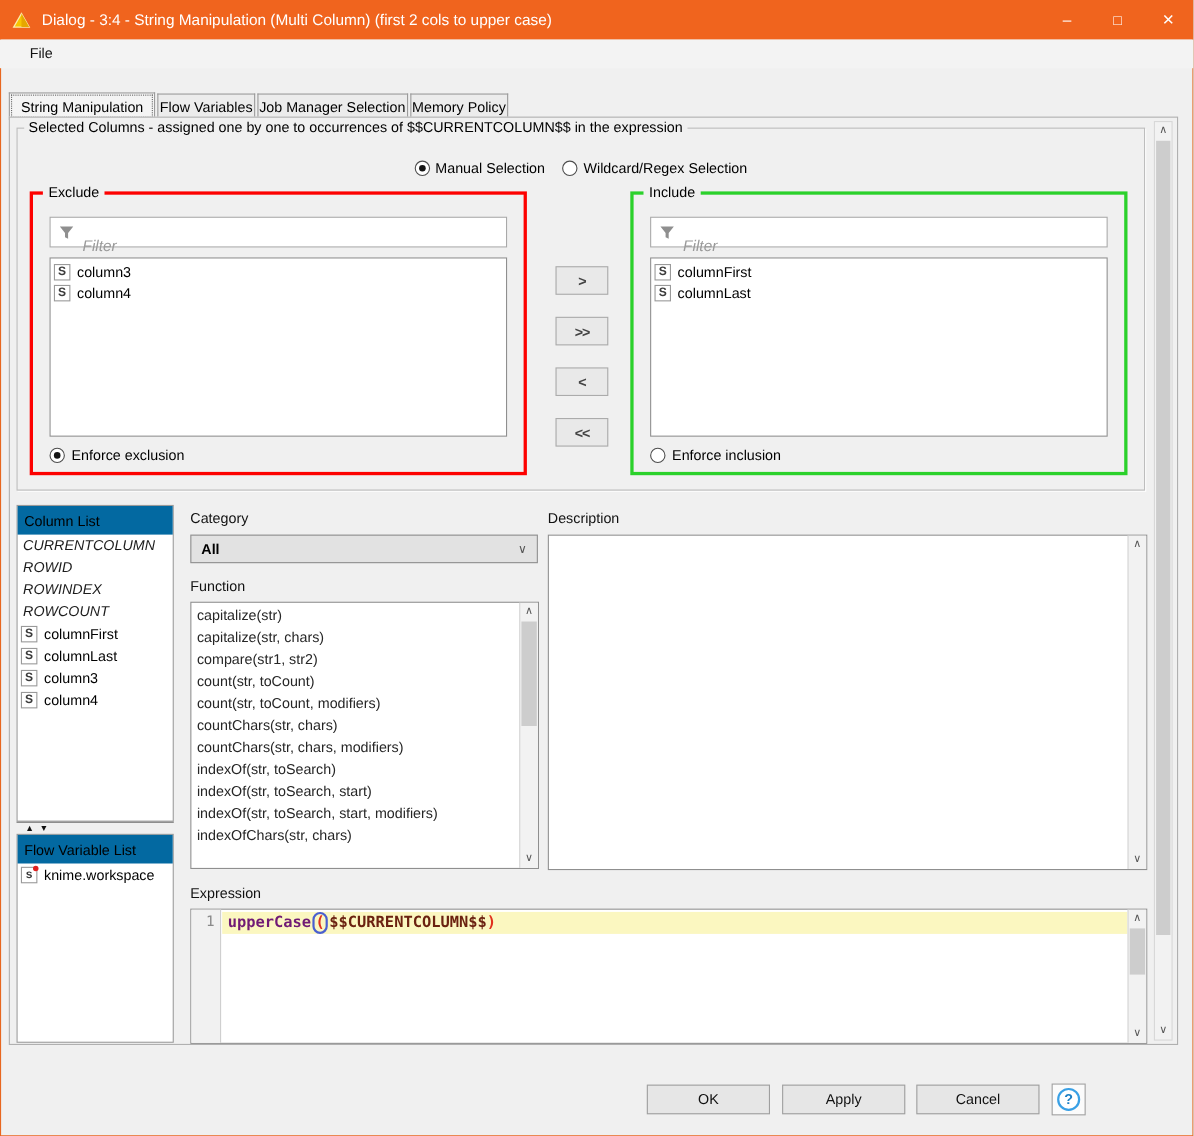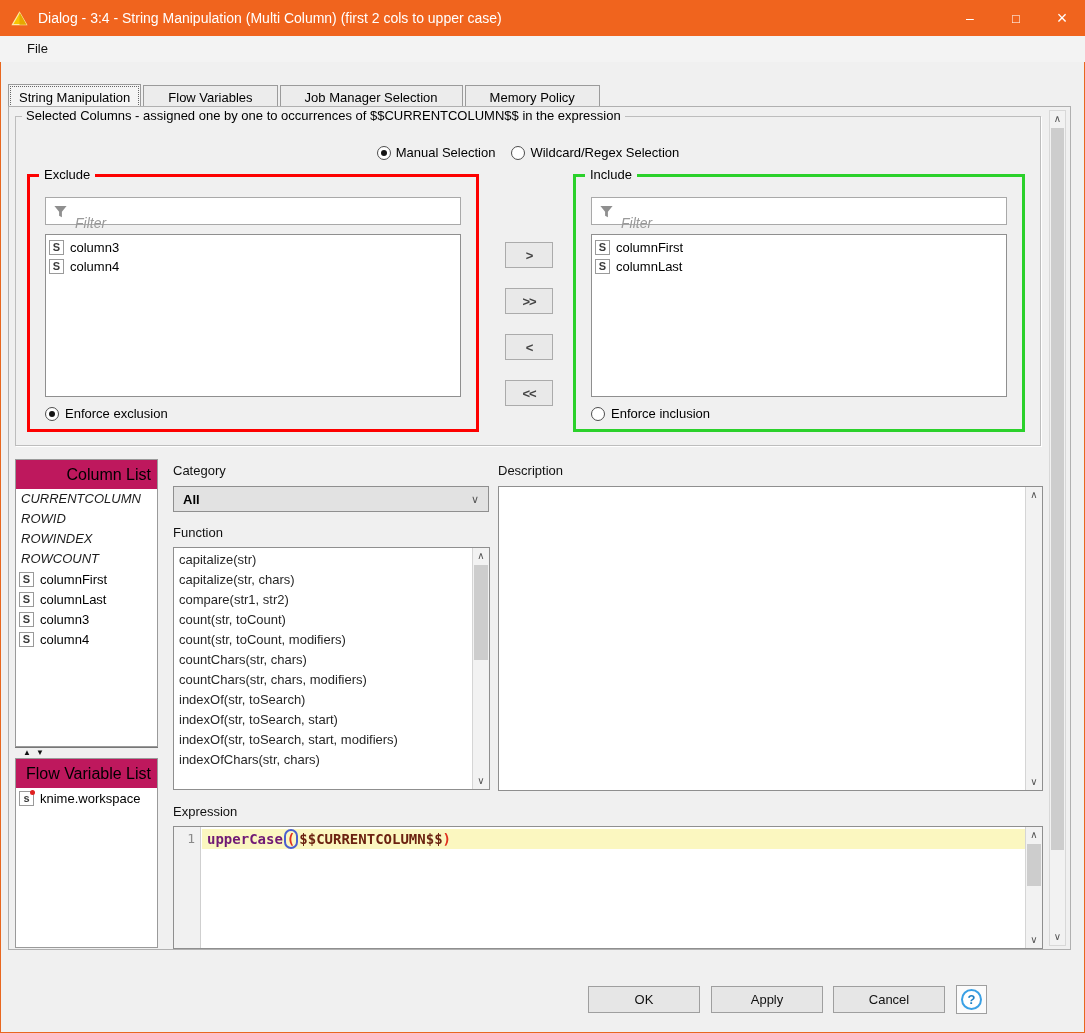--- a/index.html
+++ b/index.html
@@ -17,21 +17,21 @@
              justify-content:center; font-size:14px; cursor:default; }
   .win-btn.max { font-size:13px; }
   .win-btn.close { font-size:18px; }
 
   
   .menubar { position:absolute; left:0; top:36px; width:100%; height:26px; background:#f3f3f3;padding-left:17px; }
   .menu-item { display:inline-block; padding:5px 10px 4px; font-size:13px; color:#111; }
 
   
   .tabs { position:absolute; left:8px; top:84px; display:flex; align-items:flex-end; }
-  .tab { font-size:13px; padding:4px 24px 3px; background:#ececec; border:1px solid #9b9b9b;
+  .tab { font-size:13px; padding:4px 1px 3px; background:#ececec; border:1px solid #9b9b9b;
          border-bottom:none; margin-right:2px; white-space:nowrap; }
   .tab.active { background:#f4f4f4; outline:1px dotted #666; outline-offset:-3px;
                 padding:5px 10px 4px; margin-bottom:-1px; }
 
   
   .tabpanel { position:absolute; left:8px; top:106px; width:1063px; height:844px;
               border:1px solid #b0b0b0; background:#f0f0f0; }
 
   
   .scrollbar { background:#f2f2f2; border:1px solid #d8d8d8; }
@@ -75,21 +75,21 @@
                     background:#e02020; }
   .enforce { position:absolute; left:15px; bottom:8px; display:flex; gap:6px; align-items:center;
              font-size:13px; }
 
   .xfer-btn { position:absolute; left:489px; width:48px; height:26px; background:#e9e9e9;
               border:1px solid #ababab; font-weight:bold; color:#444; font-size:13px;
               display:flex; align-items:center; justify-content:center; letter-spacing:-1px; }
 
   
   .side-panel { position:absolute; left:6px; width:143px; border:1px solid #9a9a9a; background:#fff; }
-  .panel-label { background:#be185d; padding:6px 6px 5px; font-size:16px;text-align:right; }
+  .panel-label { background:#0369a1; padding:6px 6px 5px; font-size:13px; }
   .col-list-panel { top:352px; height:288px; }
   .flowvar-panel  { top:651px; height:190px; }
   .var-row { font-style:italic; font-size:13px; color:#1c1c1c; height:20px; line-height:20px; padding-left:5px; }
   .splitter { position:absolute; left:6px; top:640px; width:143px; height:11px; border-top:1px solid #777;
               padding-left:8px; }
   .splitter span { font-size:8px; color:#111; margin-right:5px; vertical-align:top; line-height:9px; display:inline-block; }
 
   
   .lbl { position:absolute; font-size:13px; color:#111; }
   .category-select { position:absolute; left:164px; top:379px; width:316px; height:26px; background:#e2e2e2;

